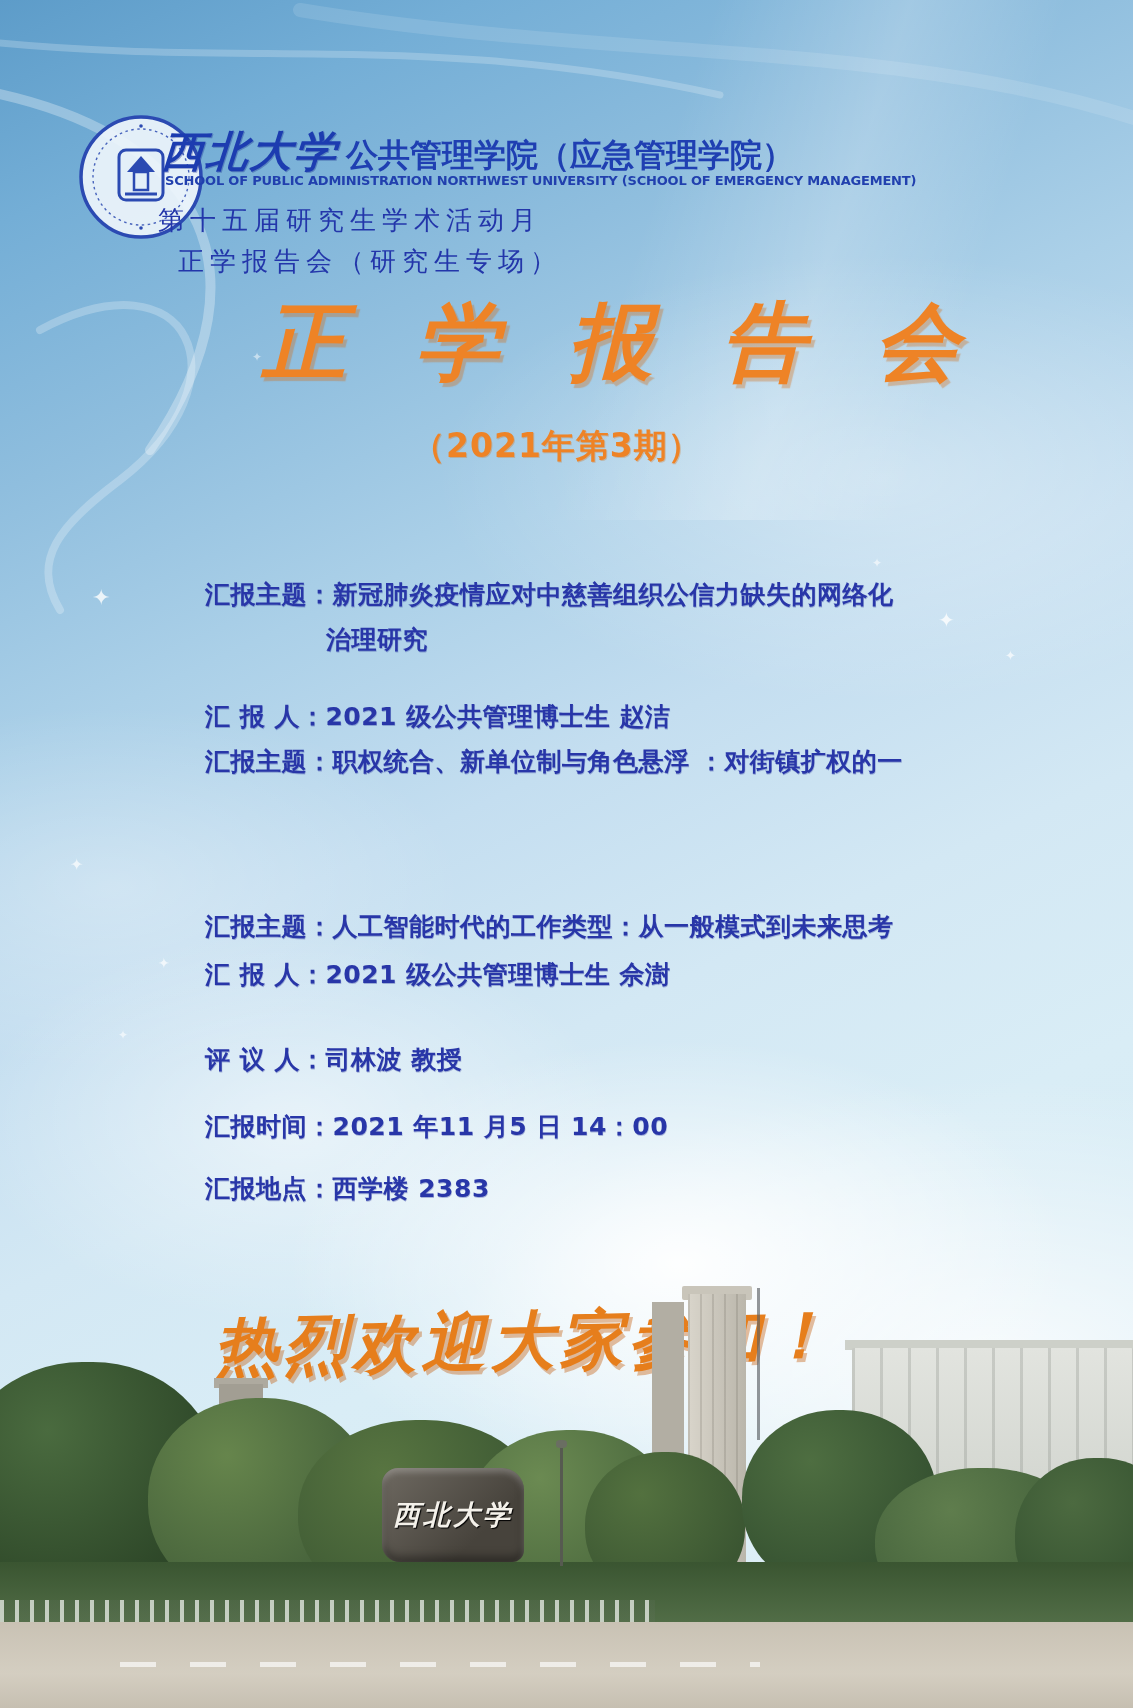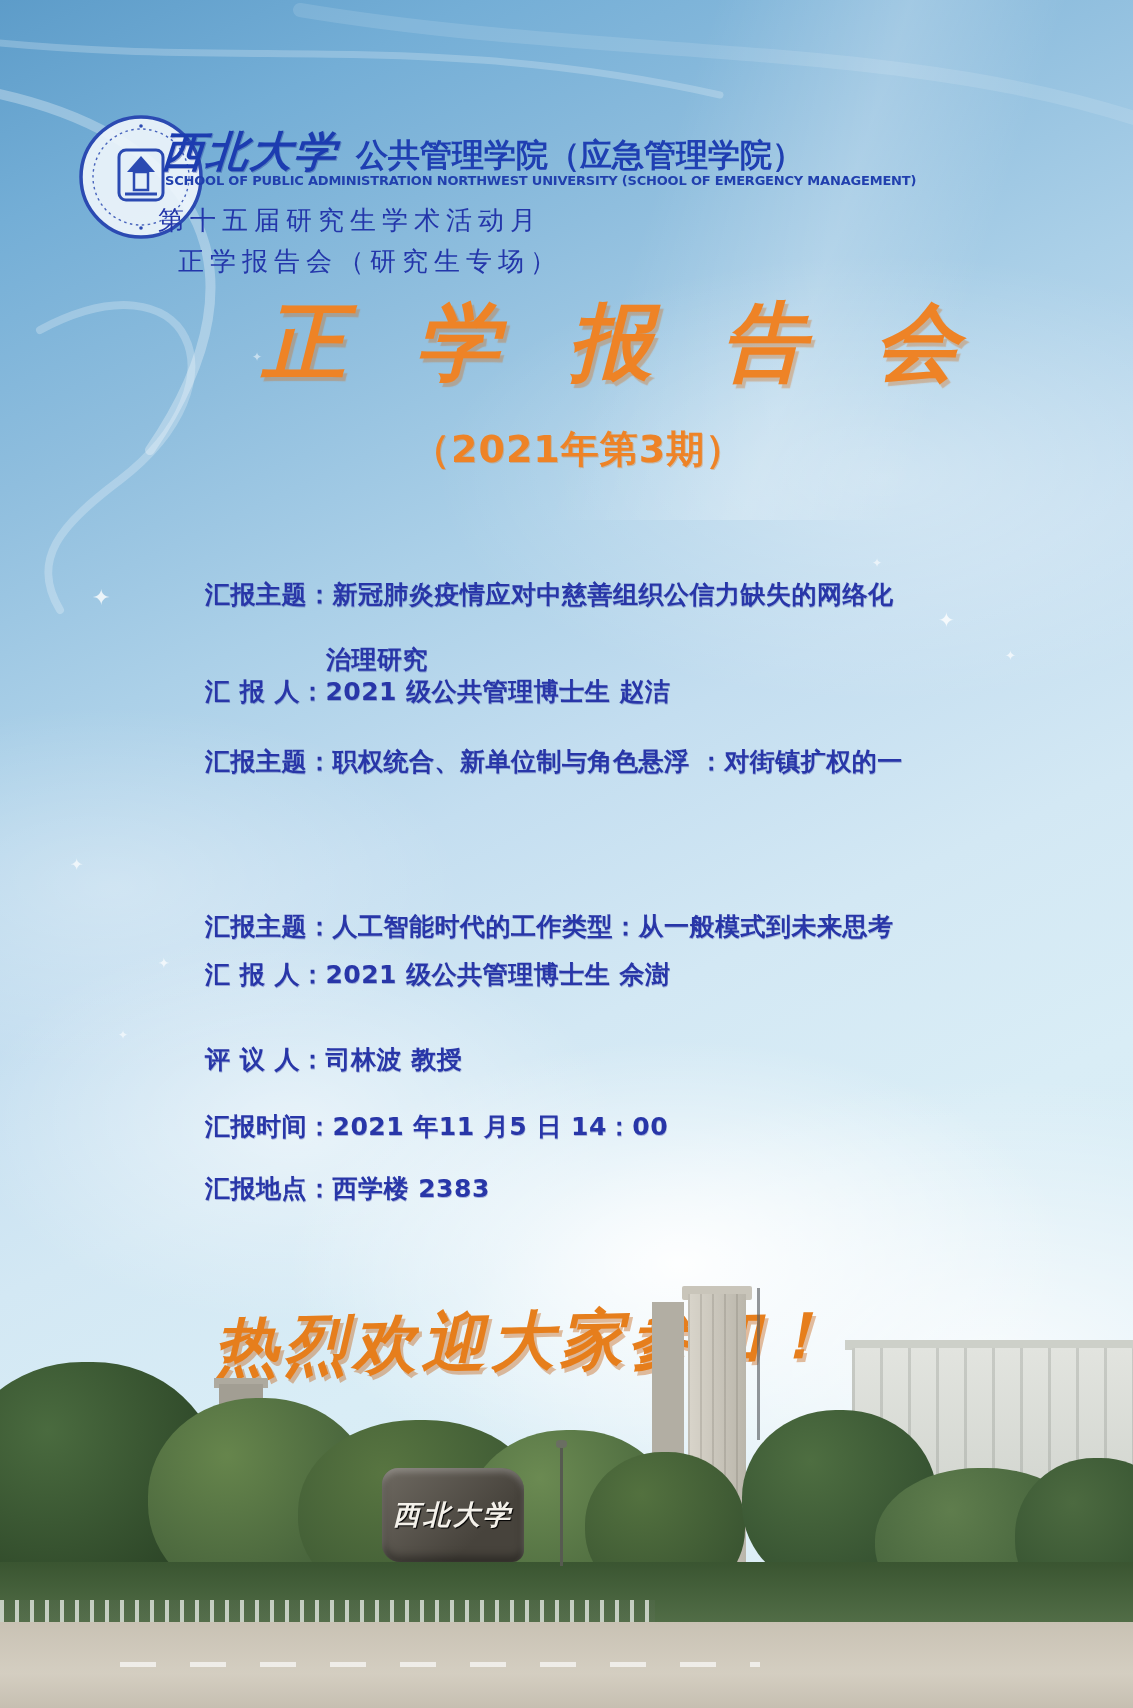--- a/index.html
+++ b/index.html
@@ -14,32 +14,32 @@
       radial-gradient(ellipse 500px 260px at 10% 52%, rgba(255,255,255,.3), rgba(255,255,255,0) 70%),
       linear-gradient(155deg,#5d9cc9 0%,#74aed6 10%,#8fbede 22%,#abd0e8 34%,#c4def0 46%,#d3e8f4 58%,#d9edf6 70%,#d3e9f3 100%);
   }
   .streak-band{position:absolute;left:0;top:0;width:1133px;height:520px;
     background:linear-gradient(108deg, transparent 55%, rgba(255,255,255,.22) 70%, transparent 82%);}
   .sparkle{position:absolute;color:#fff;pointer-events:none;}
   
   .seal{position:absolute;left:76px;top:112px;}
   .hdr-line{position:absolute;left:162px;top:124px;white-space:nowrap;display:flex;align-items:baseline;}
   .uni{font-size:42px;font-weight:800;font-style:italic;color:#1c3cb0;letter-spacing:2px;transform:skewX(-4deg);text-shadow:1px 1px 0 rgba(20,40,140,.35);}
-  .school{font-size:32px;font-weight:800;color:#1f3fb2;margin-left:18px;letter-spacing:0px;}
+  .school{font-size:32px;font-weight:800;color:#1f3fb2;margin-left:8px;letter-spacing:0px;}
   .hdr-en{position:absolute;left:165px;top:173px;font-size:13px;font-weight:bold;color:#2140ae;letter-spacing:-0.2px;white-space:nowrap;}
   .sub{position:absolute;left:158px;font-size:26px;font-weight:400;color:#2336aa;letter-spacing:6px;white-space:nowrap;}
   .sub1{top:203px;}
   .sub2{top:244px;margin-left:20px;}
   
   .main-title{position:absolute;left:262px;top:296px;font-size:84px;line-height:1.1;font-weight:800;font-style:italic;
     color:#ee8326;letter-spacing:20px;white-space:nowrap;text-shadow:3px 4px 1px rgba(213,106,16,.35);}
-  .issue{position:absolute;left:412px;top:424px;font-size:38px;font-weight:700;color:#ee8326;letter-spacing:1px;white-space:nowrap;text-shadow:1px 1px 0 rgba(213,106,16,.3);}
+  .issue{position:absolute;left:412px;top:424px;font-size:33px;font-weight:700;color:#ee8326;letter-spacing:1px;white-space:nowrap;text-shadow:1px 1px 0 rgba(213,106,16,.3);}
   
   .bl{position:absolute;left:205px;font-size:25px;font-weight:700;color:#2836a8;white-space:nowrap;letter-spacing:0.5px;text-shadow:0.5px 0.5px 0 rgba(25,40,150,.3);}
-  .bl.cont{left:326px;margin-top:20px;}
+  .bl.cont{left:326px;}
   
   .welcome{position:absolute;left:214px;top:1298px;font-size:64px;font-weight:800;font-style:italic;color:#e67e1c;
     letter-spacing:5px;white-space:nowrap;transform:rotate(-1.2deg);text-shadow:3px 4px 0 rgba(196,92,12,.4);}
   
   .photo{position:absolute;left:0;top:1270px;width:1133px;height:438px;}
   .photo *{position:absolute;}
   .bldg-right{left:852px;top:78px;width:281px;height:252px;border-radius:2px;
     background:repeating-linear-gradient(90deg, rgba(120,125,118,.25) 0 3px, rgba(0,0,0,0) 3px 28px),linear-gradient(#e2e4df,#c8ccc5);}
   .bldg-cap{left:845px;top:70px;width:288px;height:10px;background:#cdd0c9;}
   .pylon{background:linear-gradient(90deg,#d8d4ca,#b8b4a9);}
@@ -104,21 +104,21 @@
   <div class="sub sub1">第十五届研究生学术活动月</div>
   <div class="sub sub2">正学报告会（研究生专场）</div>
 
   <div class="main-title">正 学 报 告 会</div>
   <div class="issue">（2021年第3期）</div>
 
   <div class="bl" style="top:578px">
     <span>汇报主题：</span><span>新冠肺炎疫情应对中慈善组织公信力缺失的网络化</span>
   </div>
   <div class="bl cont" style="top:623px">治理研究</div>
-  <div class="bl" style="top:675px">
+  <div class="bl" style="top:700px">
     <span>汇 报 人：</span><span>2021 级公共管理博士生 赵洁</span>
   </div>
 
   <div class="bl" style="top:745px">
     <span>汇报主题：</span><span>职权统合、新单位制与角色悬浮 ：对街镇扩权的一</span>
   </div>
 
   <div class="bl" style="top:910px">
     <span>汇报主题：</span><span>人工智能时代的工作类型：从一般模式到未来思考</span>
   </div>

